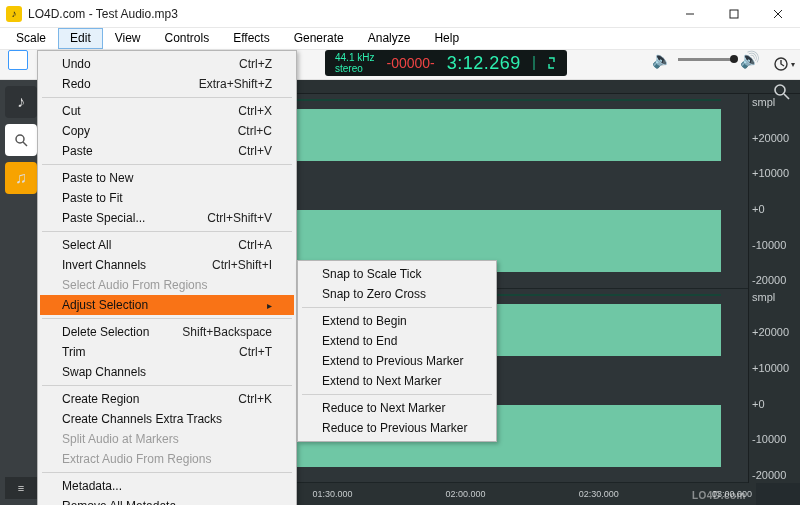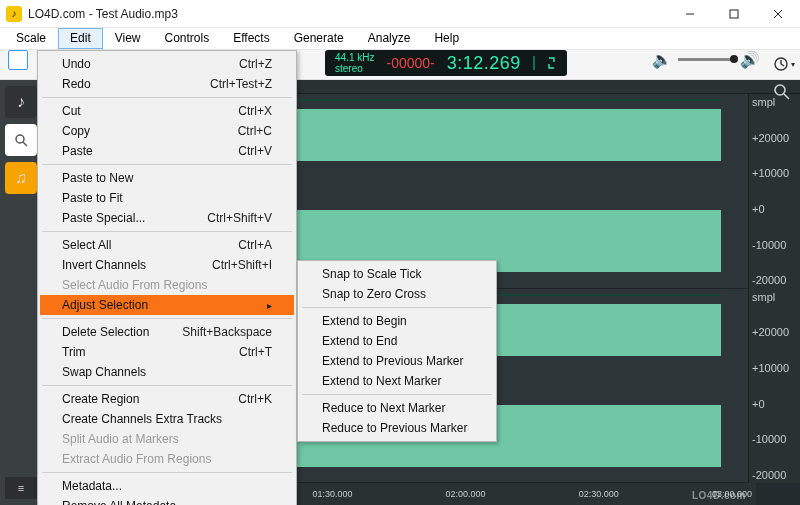--- a/index.html
+++ b/index.html
@@ -186,21 +186,21 @@
   </div>
 </div>
 
 <div class="dropdown dd-edit" id="dd-edit">
     <div class="dd-item">
       <span>Undo</span>
       <span class="shortcut">Ctrl+Z</span>
     </div>
     <div class="dd-item">
       <span>Redo</span>
-      <span class="shortcut">Ctrl+Test+Z</span>
+      <span class="shortcut">Extra+Shift+Z</span>
     </div>
     <div class="dd-sep"></div>
     <div class="dd-item">
       <span>Cut</span>
       <span class="shortcut">Ctrl+X</span>
     </div>
     <div class="dd-item">
       <span>Copy</span>
       <span class="shortcut">Ctrl+C</span>
     </div>

